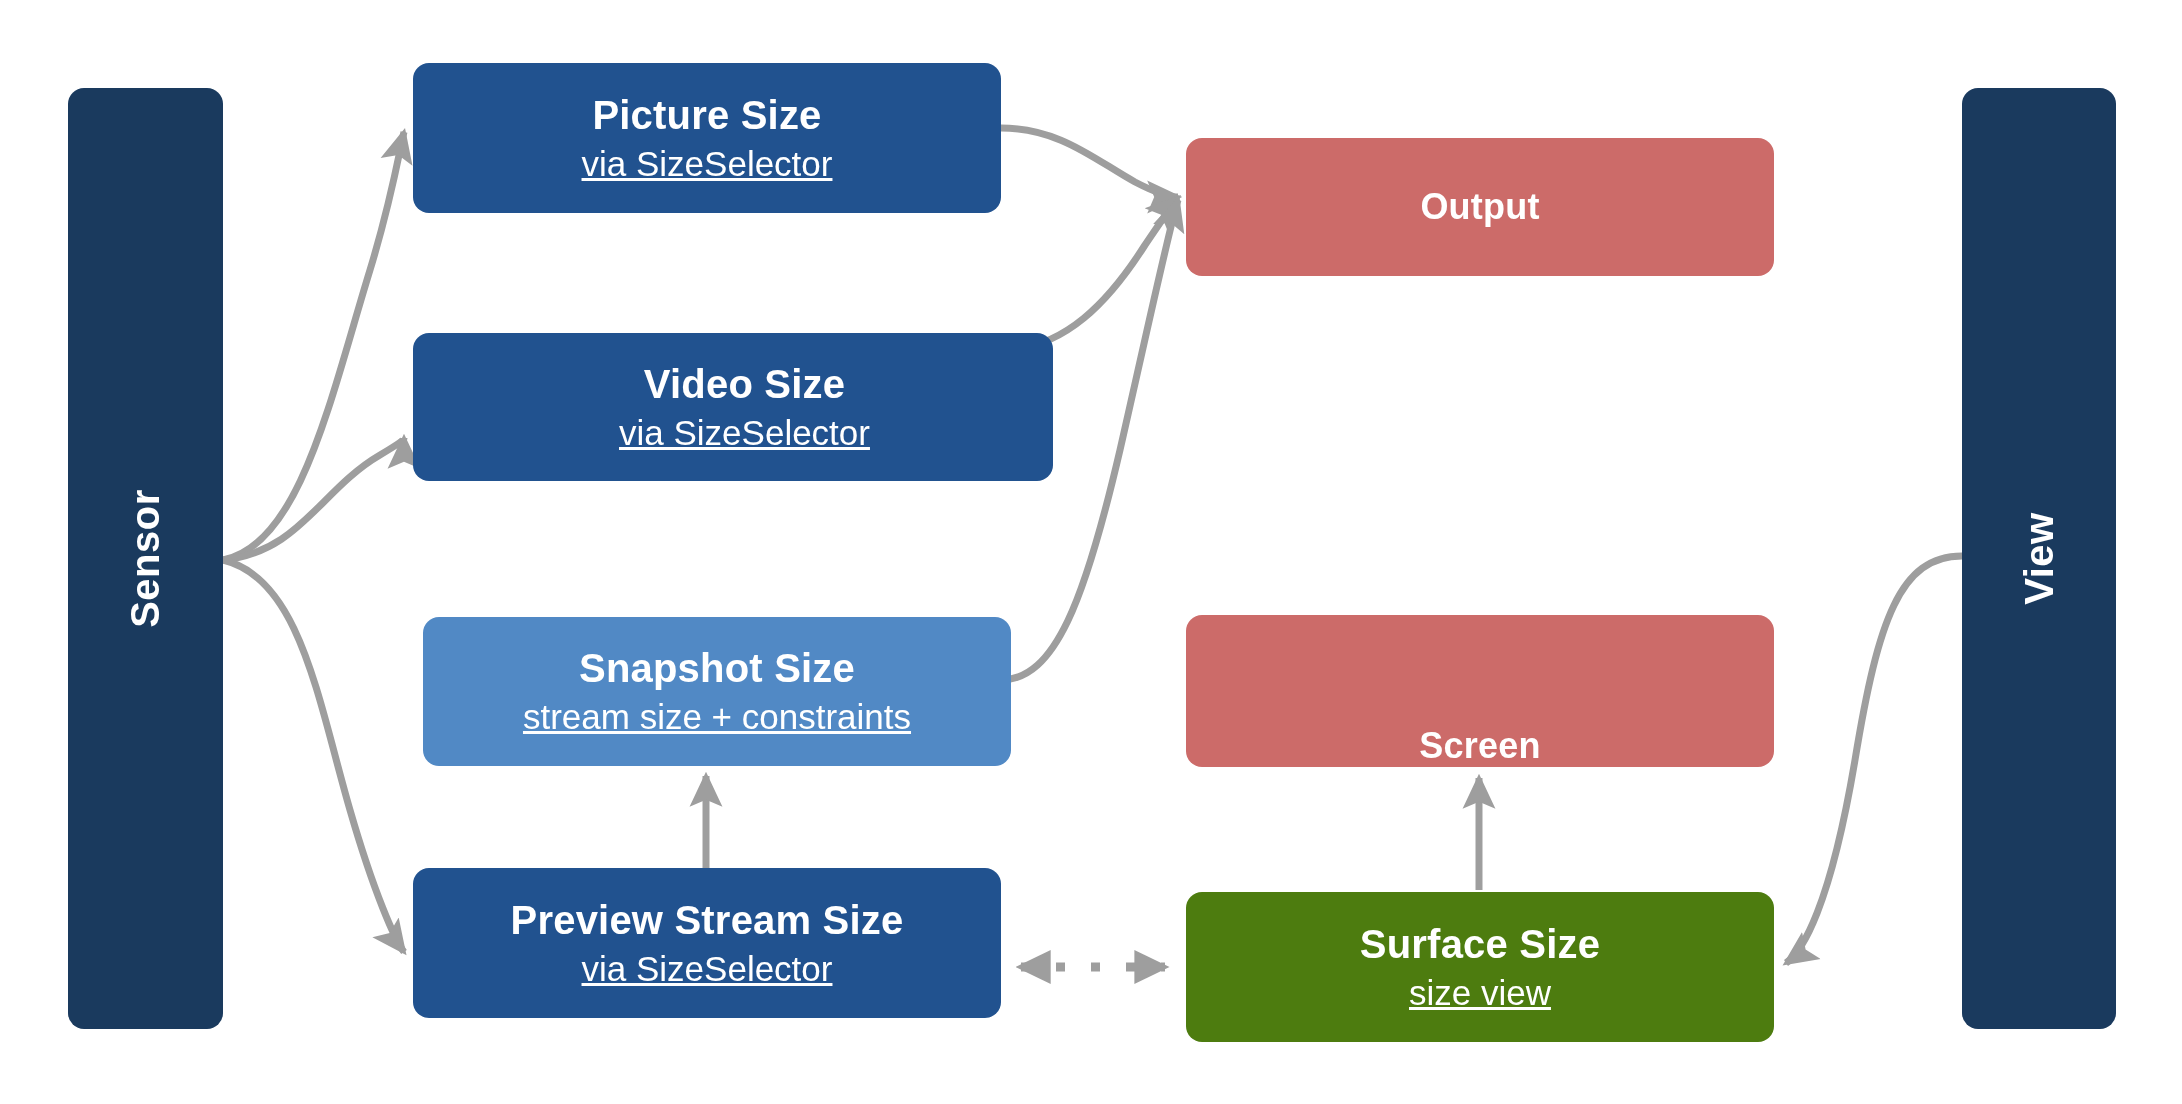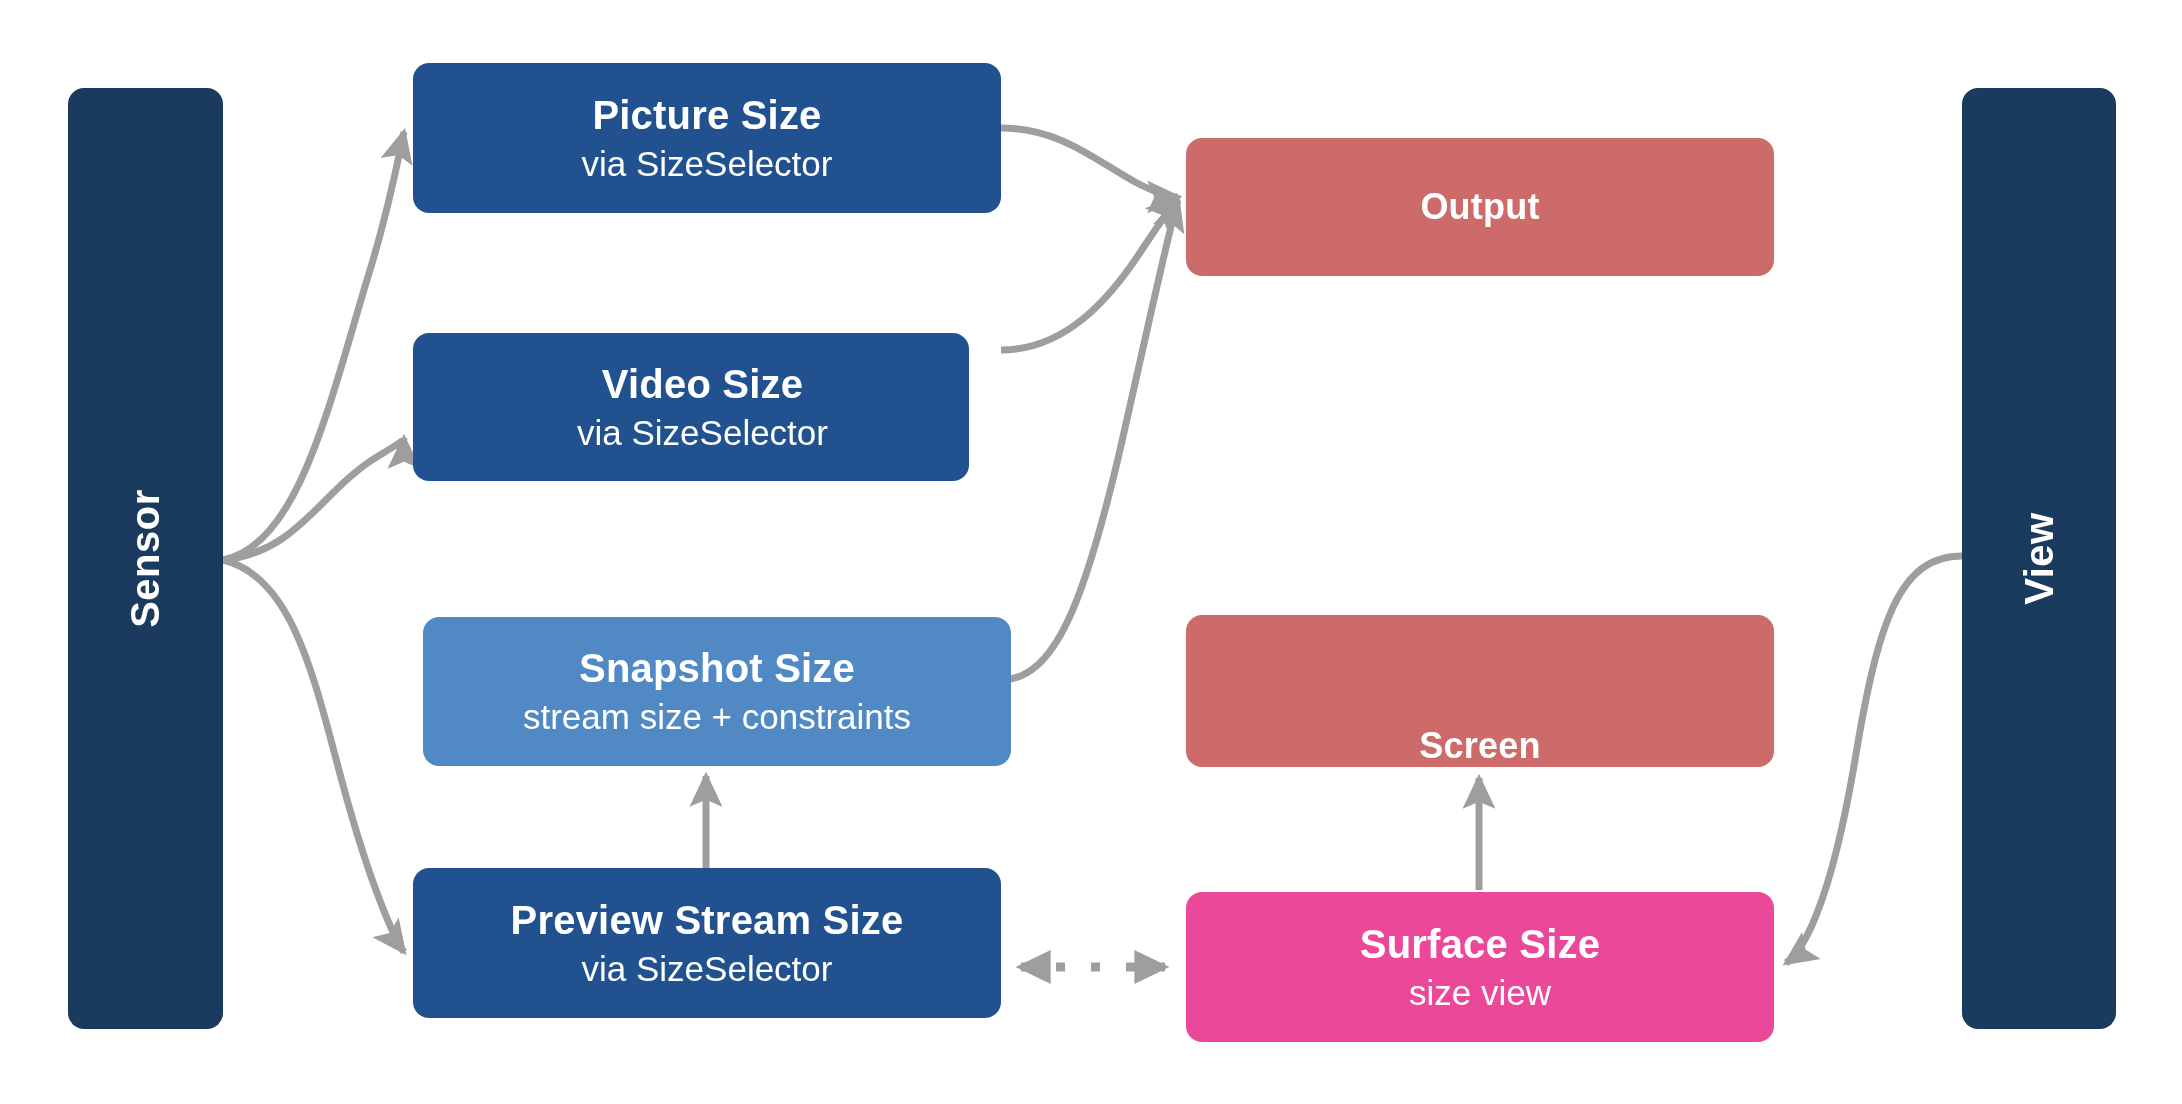--- a/index.html
+++ b/index.html
@@ -43,20 +43,21 @@
     font-size: 40px;
     font-weight: bold;
     letter-spacing: 0.2px;
     white-space: nowrap;
   }
   .node .subtitle {
     font-size: 35px;
     font-weight: normal;
     margin-top: 4px;
     white-space: nowrap;
+    text-decoration: underline;
   }
   .node.single .title {
     font-size: 36px;
   }
   .lane {
     position: absolute;
     box-sizing: border-box;
     border-radius: 16px;
     display: flex;
     align-items: center;
@@ -70,21 +71,21 @@
     white-space: nowrap;
     transform: rotate(-90deg);
     transform-origin: center center;
   }
 
   
   #lane-sensor  { left: 68px;   top: 88px;  width: 155px; height: 941px; }
   #lane-view    { left: 1962px; top: 88px;  width: 154px; height: 941px; }
 
   #node-picture  { left: 413px;  top: 63px;  width: 588px; height: 150px; }
-  #node-video    { left: 413px;  top: 333px; width: 556px; height: 148px; padding-left: 23px; }
+  #node-video    { left: 413px;  top: 333px; width: 640px; height: 148px; padding-left: 23px; }
   #node-snapshot { left: 423px;  top: 617px; width: 588px; height: 149px; }
   #node-preview  { left: 413px;  top: 868px; width: 588px; height: 150px; }
 
   #node-output   { left: 1186px; top: 138px; width: 588px; height: 138px; align-items: center; }
   #node-screen   { left: 1186px; top: 615px; width: 588px; height: 152px; justify-content: flex-end; }
   #node-surface  { left: 1186px; top: 892px; width: 588px; height: 150px; }
 </style>
 </head>
 <body>
 
@@ -155,18 +156,18 @@
   </div>
 
   <div class="node single" id="node-output" style="background:#cc6b69">
     <span class="title">Output</span>
   </div>
 
   <div class="node single" id="node-screen" style="background:#cc6b69">
     <span class="title">Screen</span>
   </div>
 
-  <div class="node" id="node-surface" style="background:#ec4899">
+  <div class="node" id="node-surface" style="background:#4d7c0f">
     <span class="title">Surface Size</span>
     <span class="subtitle">size view</span>
   </div>
 
 </div>
 
 </body></html>

